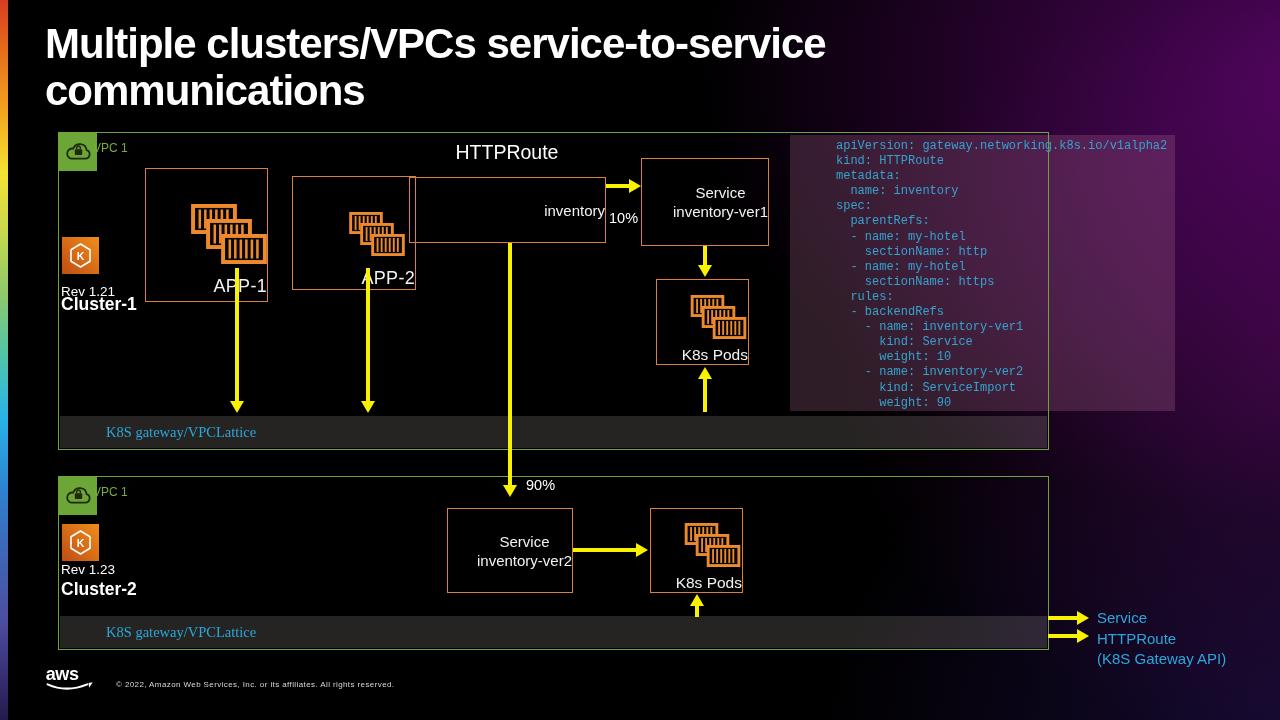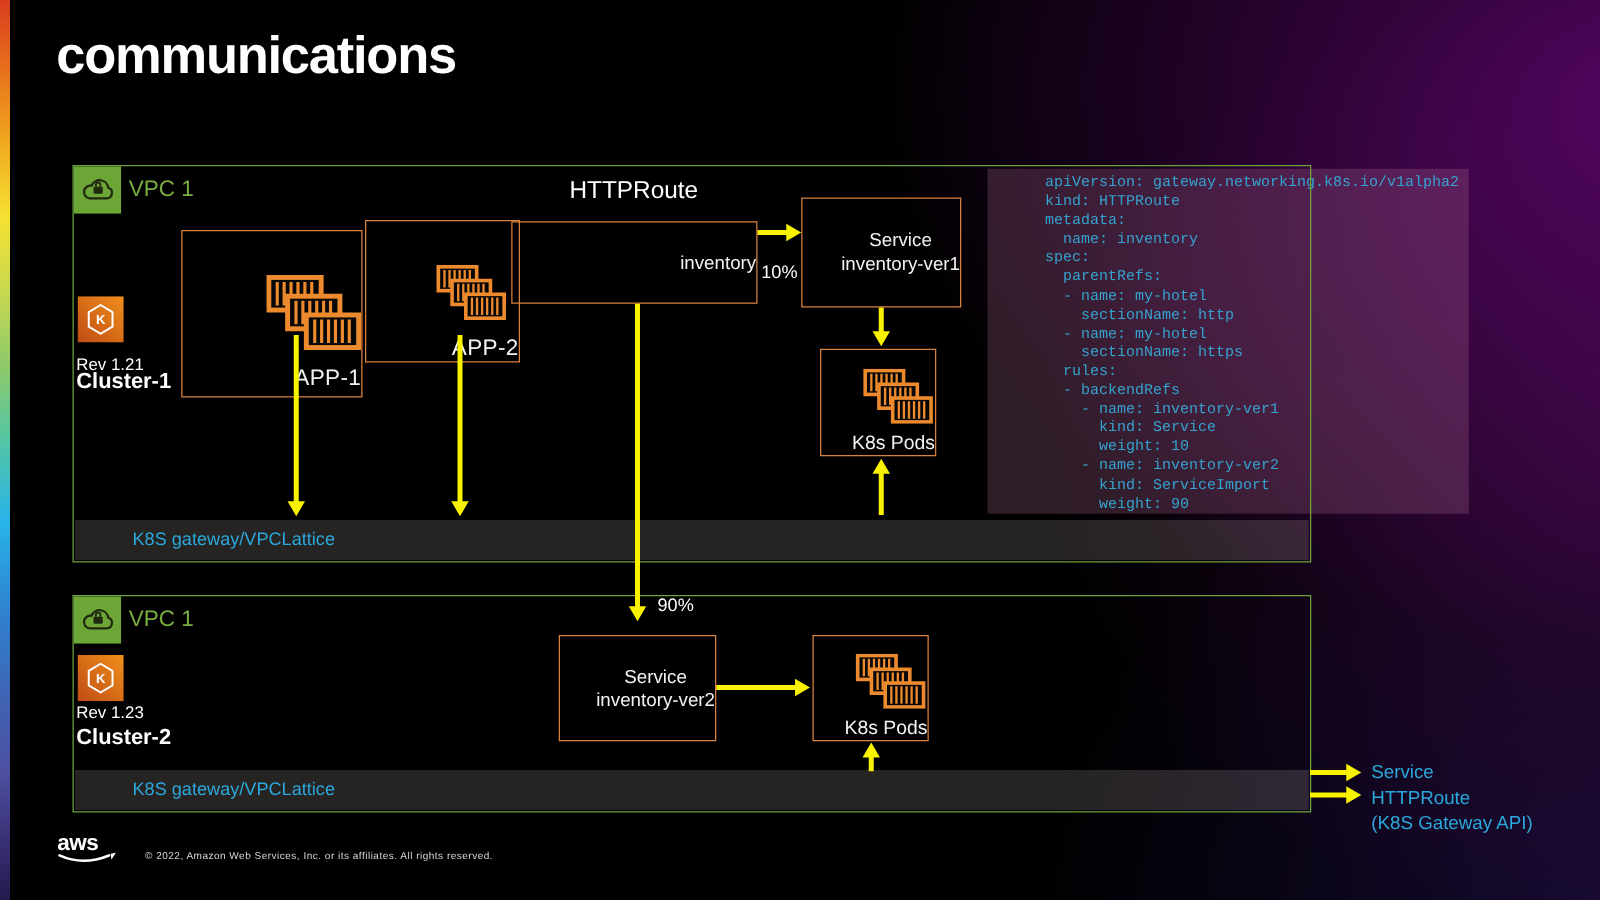--- a/index.html
+++ b/index.html
@@ -19,27 +19,27 @@
       #8cc96c 41%,#53c5a5 49%,#29b3e8 58%,#2e82d0 68%,#4162b2 78%,
       #4d4fa0 86%,#3a3277 93%,#241a4e 100%);
   }
   .title{position:absolute;left:45px;top:20px;color:#fff;font-weight:700;
     font-size:42px;line-height:47px;letter-spacing:-1px;z-index:30;}
   
   .vpc{position:absolute;border:1px solid #6da33c;z-index:10;}
   .vpc1{left:58px;top:132px;width:989px;height:316px;}
   .vpc2{left:58px;top:476px;width:989px;height:172px;}
   .vpc-icon{position:absolute;left:0;top:0;width:38px;height:38px;}
-  .vpc-label{position:absolute;left:44px;top:8px;color:#79ad41;font-size:18px;}
+  .vpc-label{position:absolute;left:34px;top:8px;color:#79ad41;font-size:12px;}
   .eks-icon{position:absolute;left:3px;width:37px;height:37px;}
   .rev{position:absolute;left:2px;color:#fff;font-size:13.5px;}
   .cluster{position:absolute;left:2px;color:#fff;font-size:17.5px;font-weight:700;}
   .gwbar{position:absolute;left:1px;right:1px;bottom:1px;height:32px;
     background:rgba(252,240,228,0.15);}
-  .gwbar span{position:absolute;left:46px;top:0;line-height:32px;color:#2ba7db;font-size:14.5px;}
+  .gwbar span{position:absolute;left:46px;top:0;line-height:32px;color:#2ba7db;font-size:14.5px;font-family:Liberation Serif, serif;}
   
   .obox{position:absolute;border:1px solid #d9823f;z-index:15;color:#f2f2f2;
     display:flex;flex-direction:column;align-items:flex-end;box-sizing:border-box;}
   .obox .cap{font-size:18px;letter-spacing:0.3px;}
   .center-lbl{display:flex;align-items:center;justify-content:center;height:100%;
     font-size:15px;text-align:center;white-space:pre-line;line-height:19px;}
   .pods-lbl{font-size:15.5px;margin-top:7px;}
   .httproute-title{position:absolute;left:427px;top:141px;width:160px;text-align:center;
     color:#fff;font-size:19.5px;z-index:16;}
   .pct{position:absolute;color:#fff;font-size:14.5px;z-index:25;}
@@ -101,20 +101,21 @@
         <rect width="37" height="37" fill="url(#eksg)"></rect>
         <polygon points="18.5,7 28,12.7 28,24.3 18.5,30 9,24.3 9,12.7" fill="none" stroke="#fff" stroke-width="1.6" stroke-linejoin="round"></polygon>
         <text x="18.5" y="22.6" text-anchor="middle" font-size="10.5" font-weight="bold" fill="#fff" font-family="Liberation Sans,sans-serif">K</text>
       </g>
     </defs>
   </svg>
 
   <div class="rainbow"></div>
 
   <div class="title">
+    <div>Multiple clusters/VPCs service-to-service</div>
     <div>communications</div>
   </div>
 
   <div class="code-block">
     <pre>apiVersion: gateway.networking.k8s.io/v1alpha2
 kind: HTTPRoute
 metadata:
   name: inventory
 spec:
   parentRefs:
@@ -155,21 +156,21 @@
     <svg class="eks-icon" style="top:47px" viewBox="0 0 37 37">
         <use href="#eksicon"></use>
       </svg>
     <div class="rev" style="top:85px">Rev 1.23</div>
     <div class="cluster" style="top:102px">Cluster-2</div>
     <div class="gwbar">
       <span>K8S gateway/VPCLattice</span>
     </div>
   </div>
 
-  <div class="obox" style="left:145px;top:184px;width:145px;height:134px;padding-top:35px">
+  <div class="obox" style="left:145px;top:168px;width:123px;height:134px;padding-top:35px">
     <svg viewBox="0 0 96 76" width="76" height="60">
         <use href="#cstack"></use>
       </svg>
     <div class="cap" style="margin-top:12px">APP-1</div>
   </div>
 
   <div class="obox" style="left:292px;top:176px;width:124px;height:114px;padding-top:35px">
     <svg viewBox="0 0 96 76" width="76" height="60">
         <use href="#cstack"></use>
       </svg>

